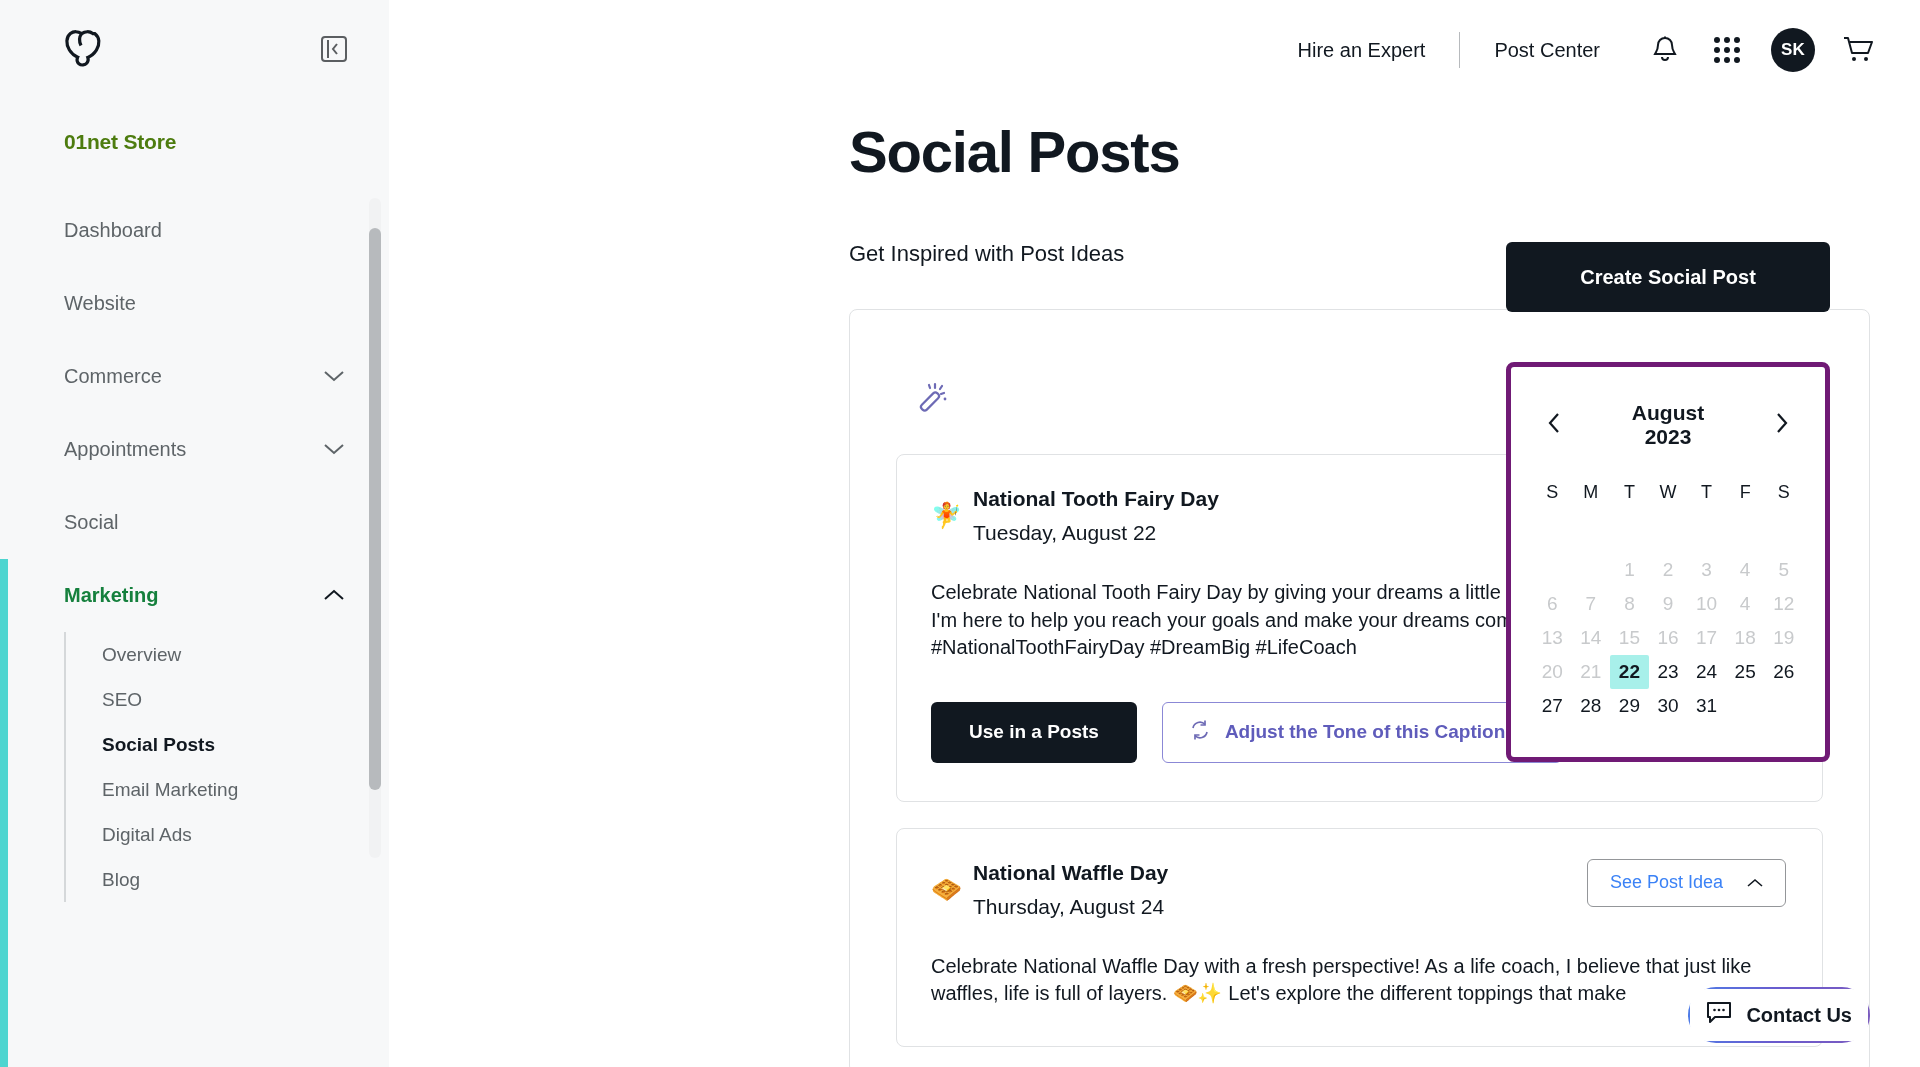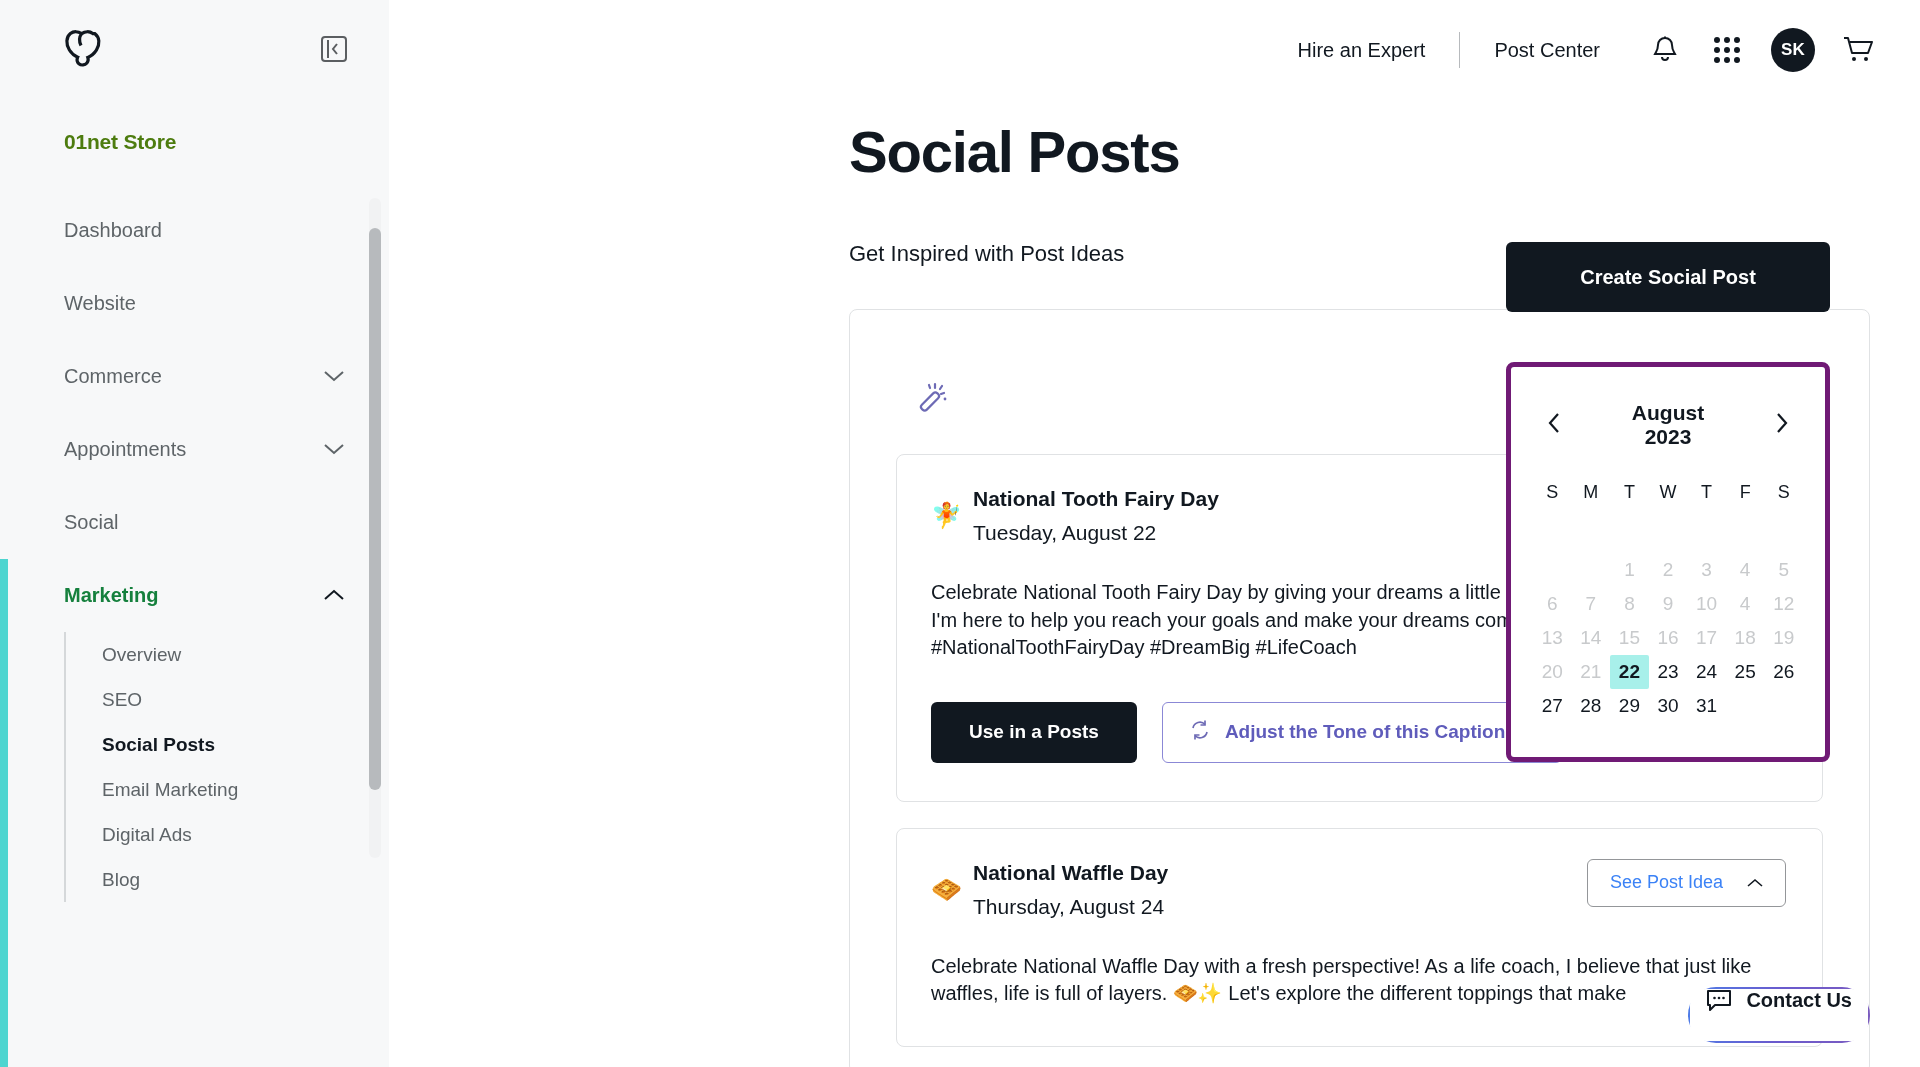--- a/index.html
+++ b/index.html
@@ -171,21 +171,21 @@
   .cal-day.blank { cursor: default; }
 
   .contact {
     position: absolute; right: 50px; bottom: 24px;
     height: 56px; padding: 2px; border-radius: 30px;
     background: linear-gradient(100deg, #4d7ee8 0%, #6a5acd 50%, #7c5cbf 100%);
     cursor: pointer;
   }
   .contact-inner {
     height: 100%; border-radius: 16px; background: #fff;
-    display: flex; align-items: flex-start; gap: 14px; padding: 0 16px;
+    display: flex; align-items: center; gap: 14px; padding: 0 16px;
     font-size: 20px; font-weight: bold; color: #111820;
   }
 </style>
 </head>
 <body>
 
 <div class="app">
 
   <aside class="sidebar">
     <div class="sb-top">

